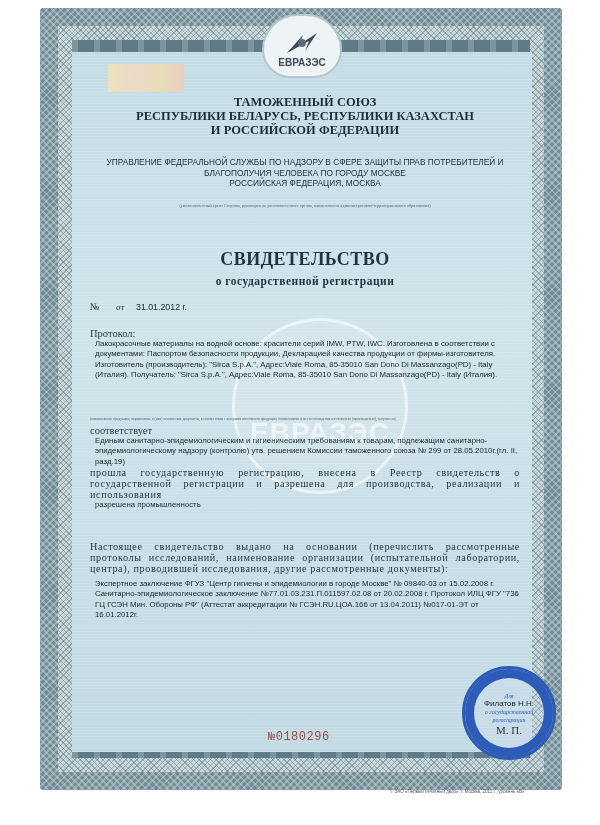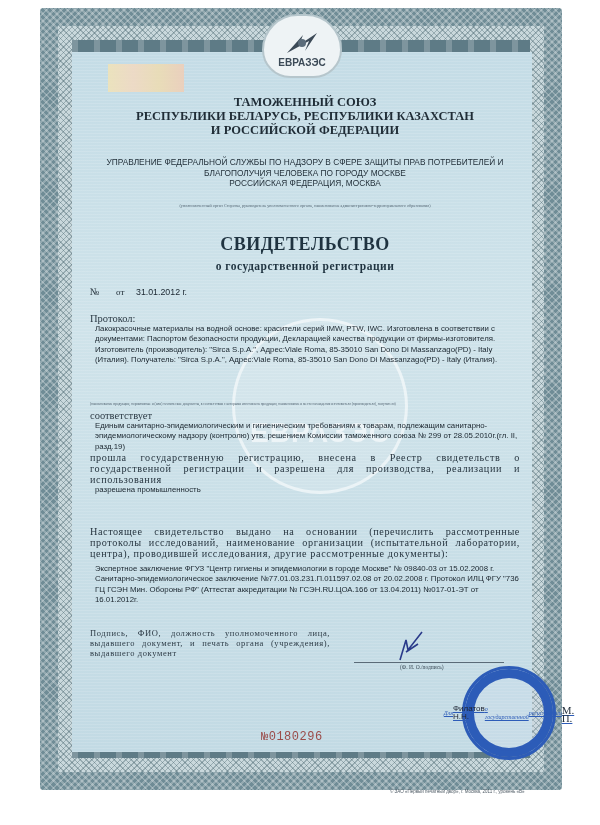--- a/index.html
+++ b/index.html
@@ -65,21 +65,21 @@
     .h-union {
       text-align: center; font-weight: bold; font-size: 12.5px; line-height: 14px; color: #1f2c36;
     }
     .h-admin {
       text-align: center; font-family: "Liberation Sans", sans-serif; font-size: 8.3px; line-height: 10.5px; margin-top: 20px; color: #1f2c36;
     }
     .fine-print {
       text-align: center; font-size: 4px; color: #506270; margin-top: 14px; letter-spacing: 0.1px;
     }
     .title {
-      text-align: center; font-weight: bold; font-size: 18px; letter-spacing: 0.5px; margin-top: 26px; color: #1f3340;
+      text-align: center; font-weight: bold; font-size: 18px; letter-spacing: 0.5px; margin-top: 41px; color: #1f3340;
     }
     .subtitle { text-align: center; font-weight: bold; font-size: 11.5px; margin-top: 5px; letter-spacing: 0.5px; color: #1f3340; }
     .num-row {
       display: flex; margin-top: 14px; font-size: 10px; align-items: baseline;
     }
     .num-row .no-sign { font-size: 10px; width: 26px; }
     .num-row .reg-no { font-family: "Liberation Sans", sans-serif; font-size: 8.8px; width: 245px; }
     .num-row .from { font-size: 9px; width: 20px; }
     .num-row .reg-date { font-family: "Liberation Sans", sans-serif; font-size: 8.8px; }
     .label { font-size: 10.5px; line-height: 11px; color: #2c3a45; }
@@ -92,28 +92,27 @@
     .fine-print2 { font-size: 3.5px; color: #506270; margin-bottom: 4px; white-space: nowrap; overflow: hidden; }
     .sec-basis { margin-top: 30px; }
     .sec-basis .sans-body { margin-top: 5px; }
     .sec-validity { margin-top: 36px; }
     .sec-sign { margin-top: 22px; display: flex; }
     .sign-label { width: 240px; font-size: 8.5px; line-height: 10px; letter-spacing: 0.6px; text-align: justify; color: #2c3a45; }
     .sign-area { position: relative; flex: 1; }
     .sign-line { position: absolute; left: 24px; top: 34px; width: 150px; border-top: 1px solid #5a6b78; }
     .sign-caption { position: absolute; left: 70px; top: 36px; font-size: 5.5px; color: #3a4a56; }
     .signature { position: absolute; left: 66px; top: 2px; width: 30px; height: 34px; }
-    .serial { position: absolute; left: 261px; top: 730px; font-family: "Liberation Mono", monospace; font-size: 12px; color: #9b4c4a; letter-spacing: 0.5px; z-index: 4; }
+    .serial { position: absolute; left: 268px; top: 730px; font-family: "Liberation Mono", monospace; font-size: 12px; color: #9b4c4a; letter-spacing: 0.5px; z-index: 4; }
     .stamp {
       position: absolute; left: 462px; top: 666px; width: 88px; height: 88px; border-radius: 50%;
       border: 3px solid #2d5cb8; box-shadow: inset 0 0 0 6px rgba(45,92,184,0.25), inset 0 0 0 9px #2d5cb8;
-      z-index: 5; display: flex; flex-direction: row; align-items: center; justify-content: center;
+      z-index: 5; display: flex; flex-direction: column; align-items: center; justify-content: center;
       color: #2d5cb8; font-style: italic; font-size: 6px; line-height: 8px;
       background: rgba(220,230,245,0.15);
-      text-decoration: underline;
     }
     .stamp .stamp-name { font-style: normal; color: #1c2230; font-family: "Liberation Sans", sans-serif; font-size: 8px; }
     .stamp .mp { font-style: normal; color: #283440; font-size: 11px; margin-top: 2px; }
     .printer-note {
       position: absolute; left: 390px; top: 789px; font-family: "Liberation Sans", sans-serif; font-size: 4.5px; color: #4e5a64; z-index: 4;
     }
   </style>
 </head>
 <body>
 
@@ -173,30 +172,20 @@
     <div class="serif-para">прошла государственную регистрацию, внесена в Реестр свидетельств о государственной регистрации и разрешена для производства, реализации и использования</div>
     <div class="sans-body">разрешена промышленность</div>
   </div>
 
   <div class="sec-basis">
     <div class="serif-para">Настоящее свидетельство выдано на основании (перечислить рассмотренные протоколы исследований, наименование организации (испытательной лаборатории, центра), проводившей исследования, другие рассмотренные документы):</div>
     <div class="sans-body">Экспертное заключение ФГУЗ "Центр гигиены и эпидемиологии в городе Москве" № 09840-03 от 15.02.2008 г. Санитарно-эпидемиологическое заключение №77.01.03.231.П.011597.02.08 от 20.02.2008 г. Протокол ИЛЦ ФГУ "736 ГЦ ГСЭН Мин. Обороны РФ" (Аттестат аккредитации № ГСЭН.RU.ЦОА.166 от 13.04.2011) №017-01-ЭТ от 16.01.2012г.</div>
   </div>
 
 
-  <div class="sec-sign">
-    <div class="sign-label">Подпись, ФИО, должность уполномоченного лица, выдавшего документ, и печать органа (учреждения), выдавшего документ</div>
-    <div class="sign-area">
-      <svg class="signature" viewBox="0 0 30 34">
-        <path d="M4 30 L10 10 L12 20 L26 2 M10 22 L22 14" stroke="#2a3a8a" stroke-width="1.6" fill="none"></path>
-      </svg>
-      <div class="sign-line"></div>
-      <div class="sign-caption">(Ф. И. О./подпись)</div>
-    </div>
-  </div>
 </div>
 
 <div class="stamp">
   <span>Для</span>
   <span class="stamp-name">Филатов Н.Н.</span>
   <span>о государственной</span>
   <span>регистрации</span>
   <span class="mp">М. П.</span>
 </div>
 

